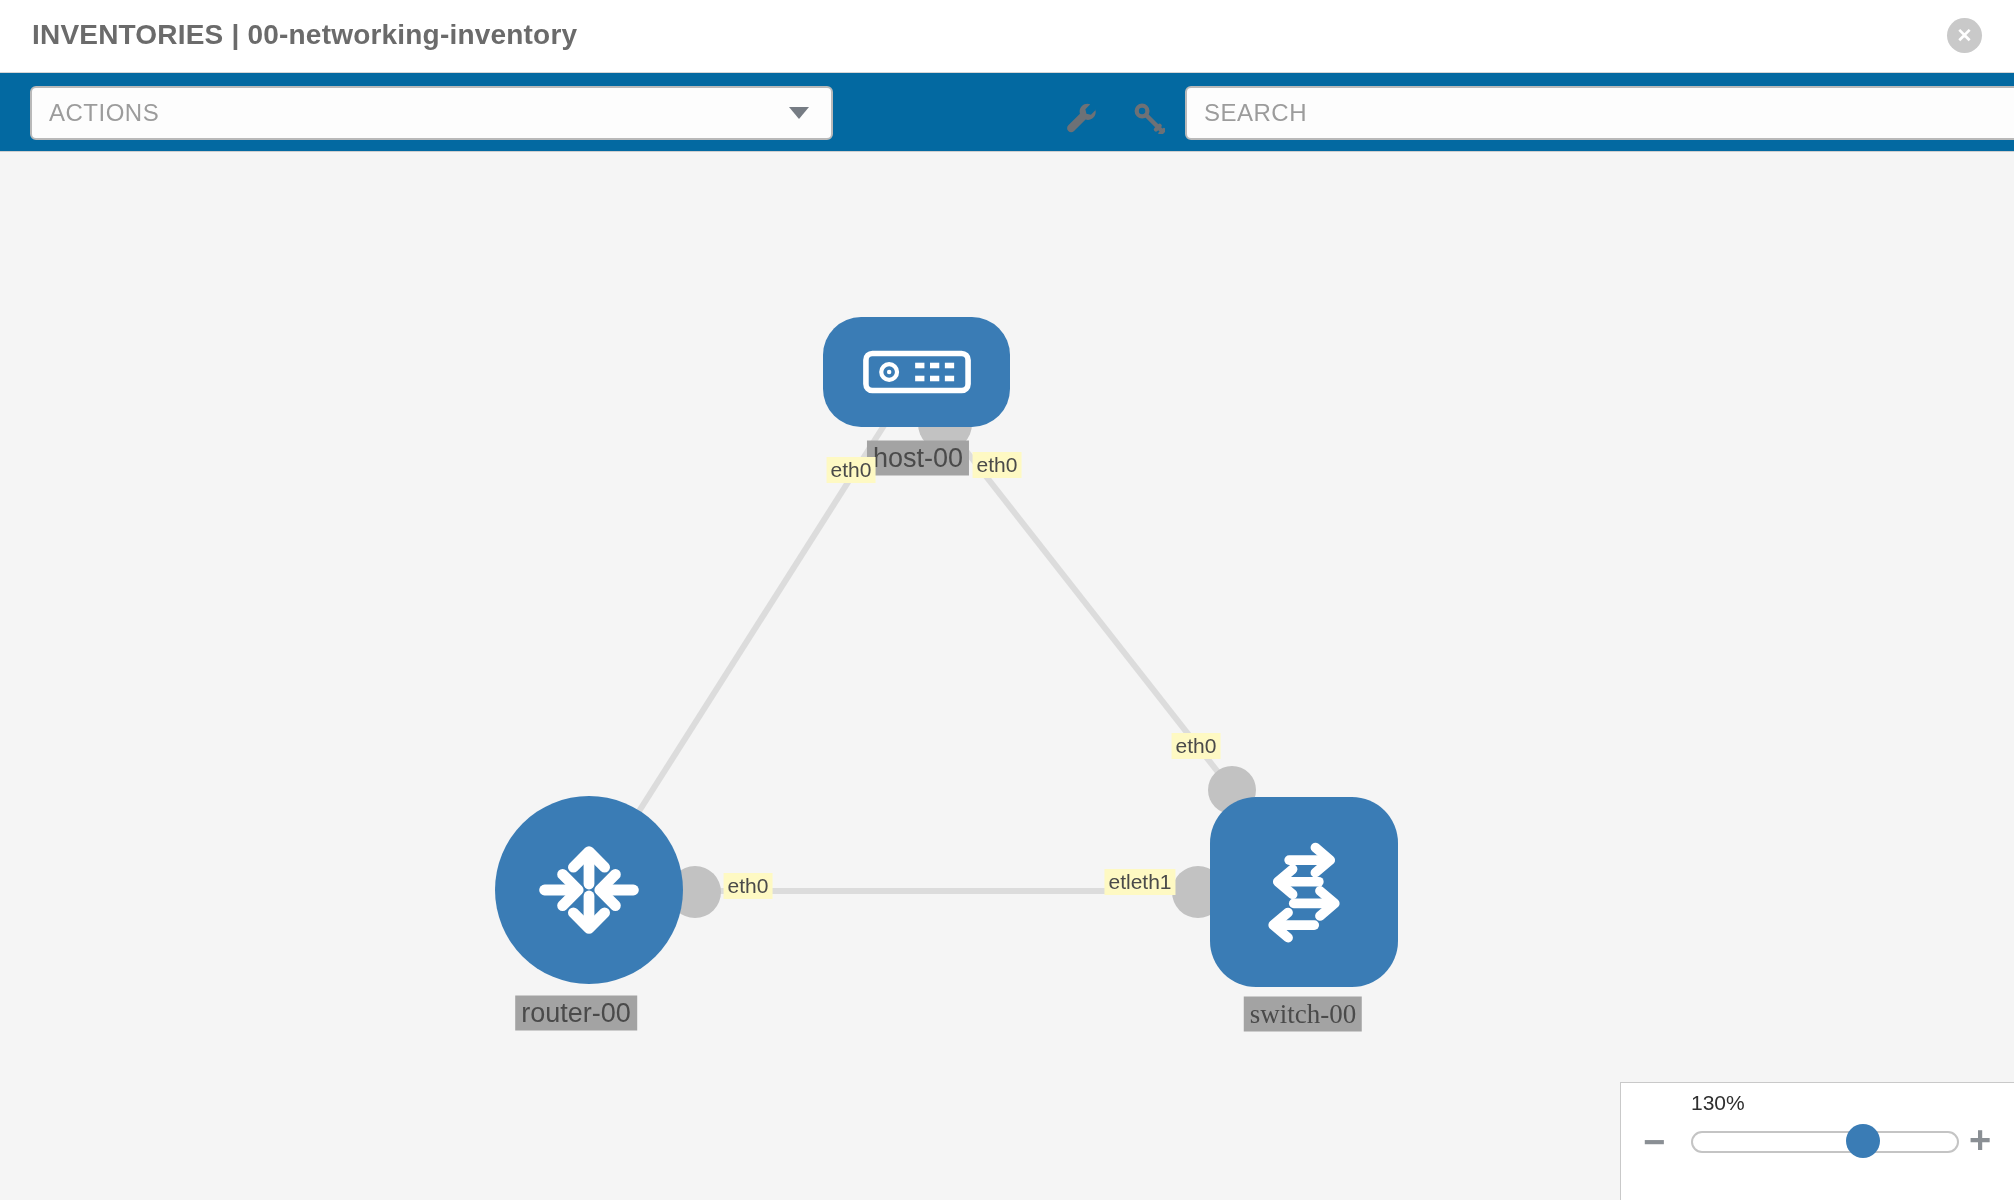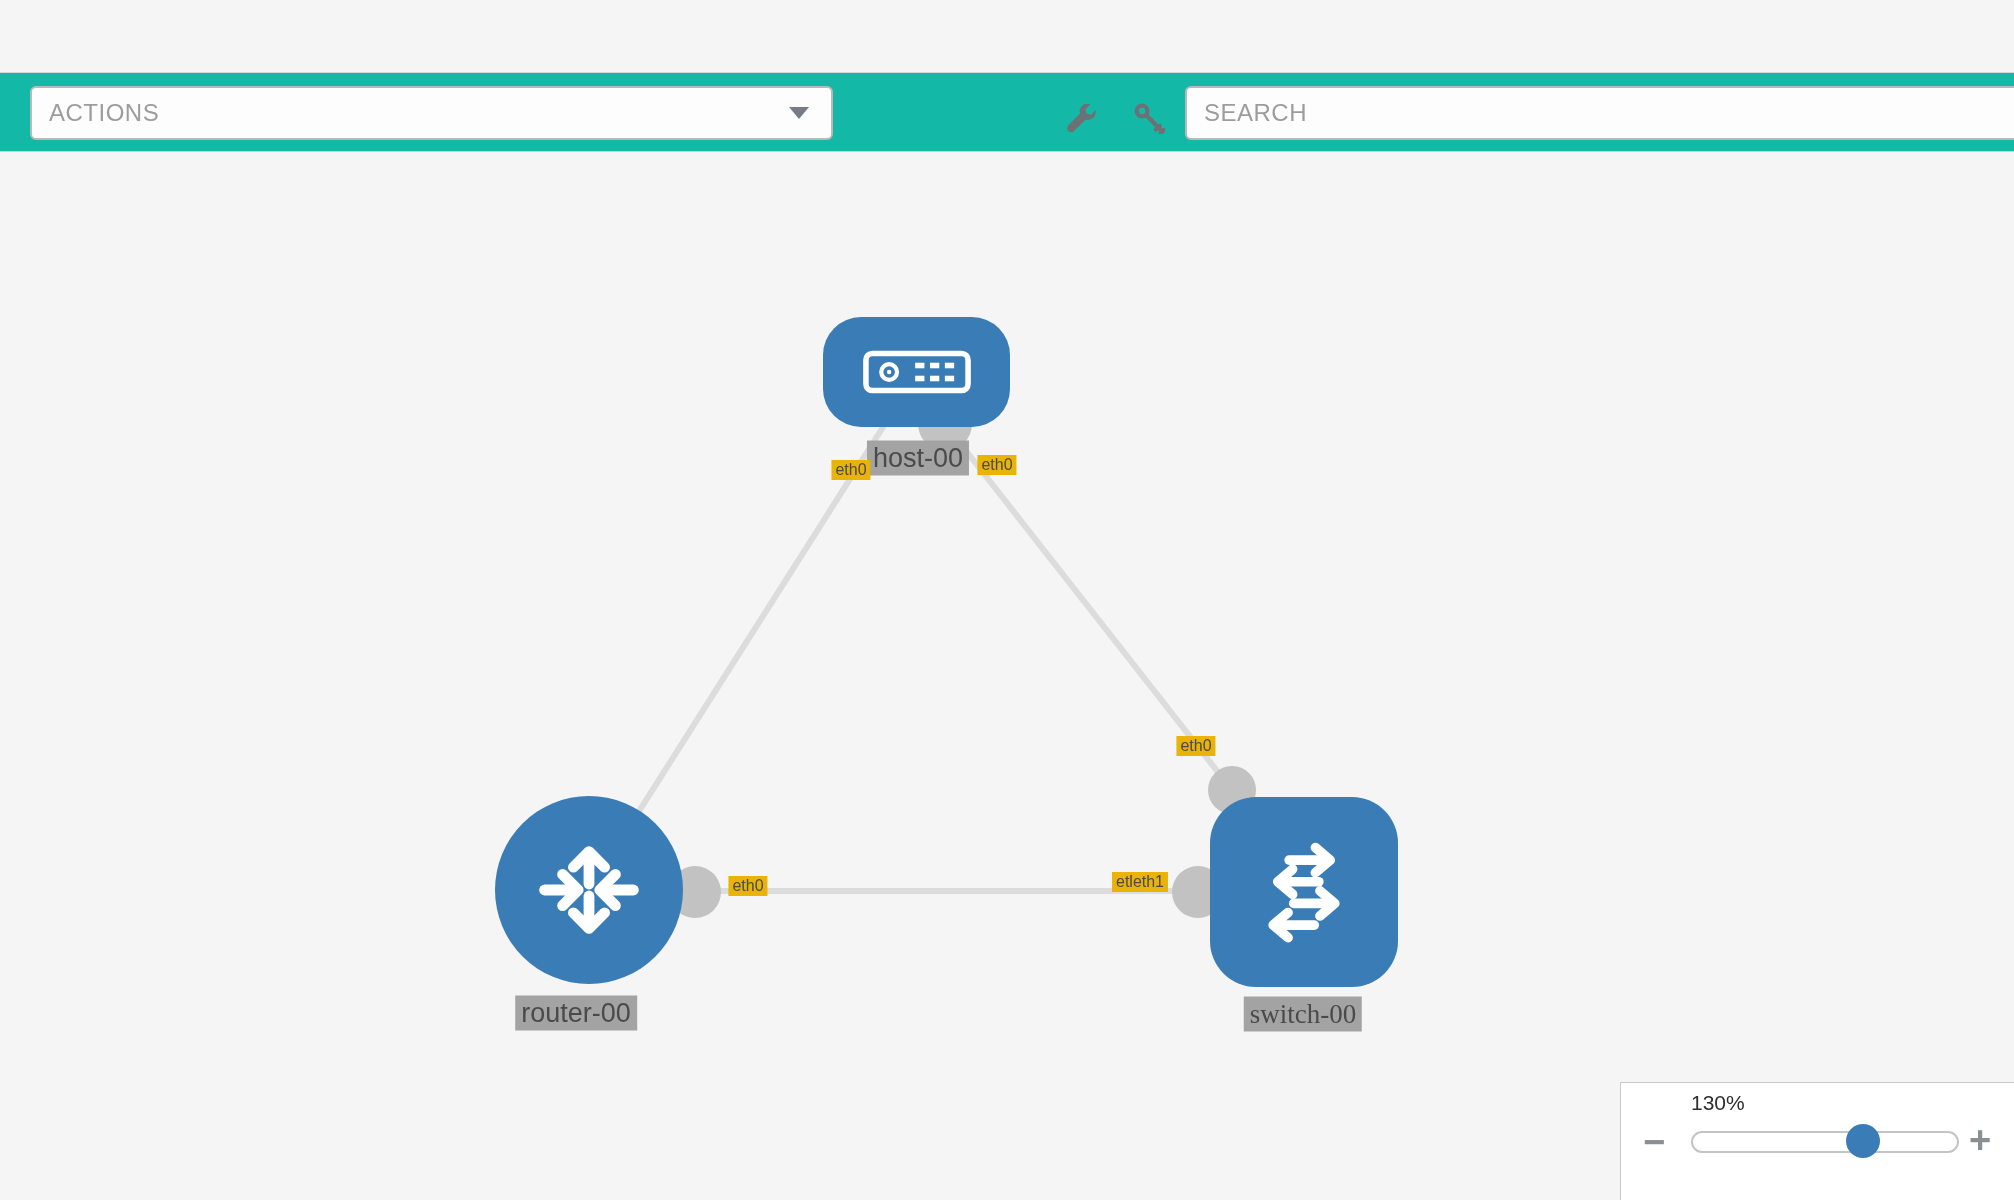--- a/index.html
+++ b/index.html
@@ -13,21 +13,21 @@
   .window{position:relative;width:2014px;height:1200px;overflow:hidden;background:#f5f5f5;}
 
   
   .header{position:absolute;left:0;top:0;width:100%;height:72px;background:#ffffff;}
   .page-title{position:absolute;left:32px;top:0;line-height:70px;font-size:28px;font-weight:bold;color:#6b6b6b;letter-spacing:.2px;}
   .close-button{position:absolute;right:32px;top:18px;width:35px;height:35px;border-radius:50%;
     background:#c9c9c9;border:none;cursor:pointer;display:flex;align-items:center;justify-content:center;}
   .close-button .x{color:#ffffff;font-size:19px;font-weight:bold;line-height:1;}
 
   
-  .toolbar{position:absolute;left:0;top:72px;width:100%;height:80px;background:#14b8a6;
+  .toolbar{position:absolute;left:0;top:72px;width:100%;height:80px;background:#0369a1;
     border-top:1px solid #d6d6d6;border-bottom:1px solid #cfcfcf;}
   .select{position:absolute;top:13px;height:54px;background:#fdfdfd;border:2px solid #b9b9b9;border-radius:6px;
     display:flex;align-items:center;cursor:pointer;}
   .select .sel-label{margin-left:17px;font-size:24px;color:#9c9c9c;letter-spacing:.5px;}
   .actions-select{left:30px;width:803px;}
   .search-select{left:1185px;width:932px;}
   .caret{position:absolute;right:22px;top:50%;margin-top:-6px;width:0;height:0;
     border-left:10px solid transparent;border-right:10px solid transparent;border-top:12px solid #767c84;}
   .icon-btn{position:absolute;top:24px;width:42px;height:42px;background:none;border:none;cursor:pointer;
     display:flex;align-items:center;justify-content:center;}
@@ -40,22 +40,22 @@
   .link{stroke:var(--link-gray);stroke-width:6;}
   .iface{fill:var(--interface-gray);}
 
   .node{position:absolute;background:var(--node-blue);display:flex;align-items:center;justify-content:center;cursor:pointer;}
   .node-host{left:823px;top:165px;width:187px;height:110px;border-radius:38px;}
   .node-router{left:495px;top:644px;width:188px;height:188px;border-radius:50%;}
   .node-switch{left:1210px;top:645px;width:188px;height:190px;border-radius:46px;}
 
   .nlabel{position:absolute;transform:translate(-50%,-50%);background:#a3a3a3;color:#4a4a4a;
     font-size:27px;padding:2px 6px;white-space:nowrap;}
-  .ilabel{position:absolute;transform:translate(-50%,-50%);background:#eab308;color:#4a4a4a;
-    font-size:16px;padding:1px 4px;white-space:nowrap;}
+  .ilabel{position:absolute;transform:translate(-50%,-50%);background:#fef9c3;color:#4a4a4a;
+    font-size:21px;padding:1px 4px;white-space:nowrap;}
   .lbl-host{left:918px;top:306px;}
   .lbl-router{left:576px;top:861px;}
   .lbl-switch{left:1303px;top:862px;font-family:Liberation Serif, serif;}
   .lbl-eth-host-left{left:851px;top:318px;}
   .lbl-eth-host-right{left:997px;top:313px;}
   .lbl-eth-router{left:748px;top:734px;}
   .lbl-eth-switch-top{left:1196px;top:594px;}
   .lbl-eth-mid{left:1140px;top:730px;}
 
   
@@ -69,20 +69,26 @@
   .slider-track{position:absolute;left:70px;top:48px;width:268px;height:22px;background:#ffffff;
     border:2px solid #c4c4c4;border-radius:12px;cursor:pointer;}
   .slider-thumb{position:absolute;left:153px;top:-9px;width:34px;height:34px;border-radius:50%;
     background:var(--node-blue);cursor:grab;}
 </style>
 </head>
 <body>
 
 <div class="window">
 
+  <div class="header">
+    <div class="page-title">INVENTORIES | 00-networking-inventory</div>
+    <button class="close-button">
+      <span class="x">✕</span>
+    </button>
+  </div>
 
   <div class="toolbar">
     <div class="select actions-select">
       <span class="sel-label">ACTIONS</span>
       <span class="caret"></span>
     </div>
 
     <button class="icon-btn btn-wrench">
       <svg width="32" height="32" viewBox="0 0 30 30">
         <path fill="#6d7176" d="M28.9 7.3l-4.6 4.6-4.2-1-1-4.2 4.6-4.6c-.8-.3-1.7-.5-2.6-.5-4.1 0-7.4 3.3-7.4 7.4 0 .7.1 1.4.3 2.1L3.1 21.9c-1.5 1.5-1.5 3.9 0 5.4s3.9 1.5 5.4 0L19.3 16.5c.7.2 1.4.3 2.1.3 4.1 0 7.4-3.3 7.4-7.4 0-.7-.2-1.4-.4-2.1z"></path>

